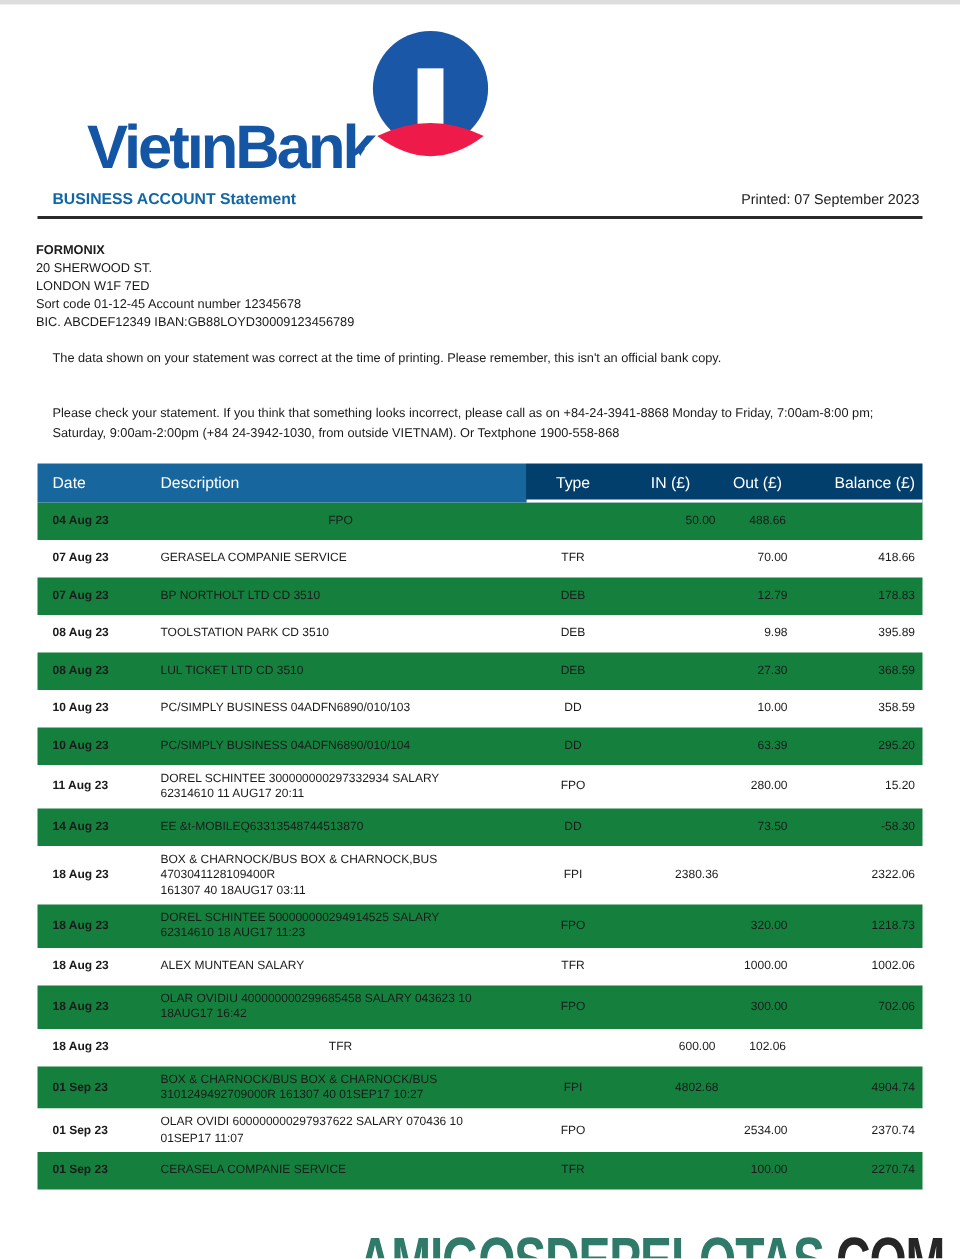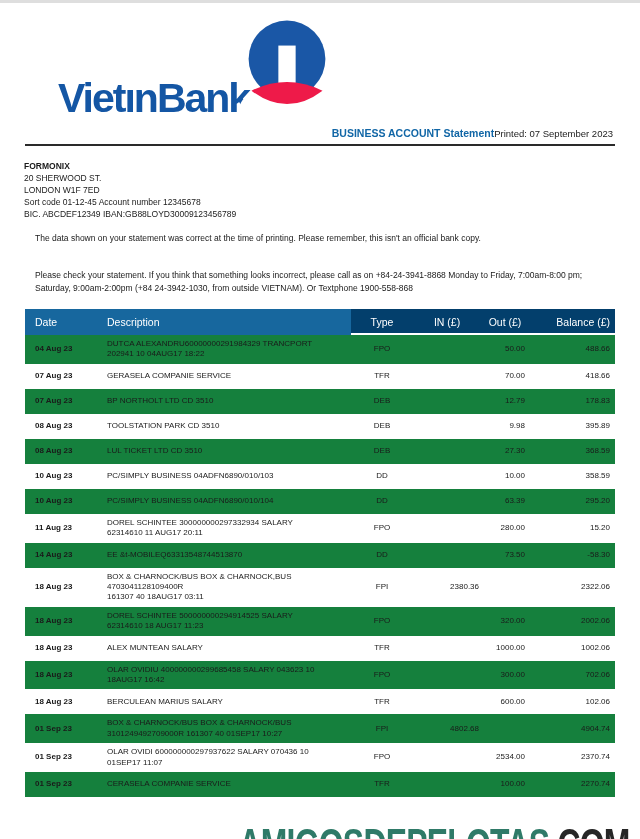--- a/index.html
+++ b/index.html
@@ -11,21 +11,21 @@
   }
 
   
   .logo-row { display:flex; align-items:flex-end; margin:16px 0 0 58px; height:104px; }
   .wordmark {
     font-size:41px; font-weight:bold; color:#1456a4; letter-spacing:-2px;
     line-height:1; padding-bottom:4px;
   }
   .logo-mark { width:96px; height:104px; margin-left:-10px; flex:0 0 auto; }
 
-  .subheader { display:flex; justify-content:flex-end; align-items:flex-end;
+  .subheader { display:flex; justify-content:space-between; align-items:flex-end;
                margin:4px 27px 0 35px; }
   .stmt-type { color:#1166a6; font-weight:bold; font-size:10.5px; }
   .printed   { color:#222; font-size:9.5px; }
   .rule { border-bottom:2px solid #2a2a2a; margin:5px 25px 0 25px; }
 
   
   .info { display:flex; margin:15px 0 0 24px; font-size:8.5px; line-height:1.4;flex-direction:column; }
   .info .addr { width:113px; }
   .addr-name { font-weight:bold; }
   .notice  { margin:13px 35px 0 35px; font-size:8.5px; }
@@ -110,24 +110,20 @@
       <div class="th th-date">Date</div>
       <div class="th th-desc">Description</div>
       <div class="th th-type">Type</div>
       <div class="th th-in">IN (£)</div>
       <div class="th th-out">Out (£)</div>
       <div class="th th-bal">Balance (£)</div>
     </div>
     <div class="tbody">
   <div class="trow peach">
     <div class="cell-date">04 Aug 23</div>
-    <div class="cell-desc">
-      <div class="l1">DUTCA ALEXANDRU60000000291984329 TRANCPORT</div>
-      <div class="l2">202941 10 04AUG17 18:22</div>
-    </div>
     <div class="cell-type">FPO</div>
     <div class="cell-in"></div>
     <div class="cell-out">50.00</div>
     <div class="cell-bal">488.66</div>
   </div>
 
   <div class="trow white">
     <div class="cell-date">07 Aug 23</div>
     <div class="cell-desc">
       <div class="l1">GERASELA COMPANIE SERVICE</div>
@@ -237,21 +233,21 @@
 
   <div class="trow peach">
     <div class="cell-date">18 Aug 23</div>
     <div class="cell-desc">
       <div class="l1">DOREL SCHINTEE 500000000294914525 SALARY</div>
       <div class="l2">62314610 18 AUG17 11:23</div>
     </div>
     <div class="cell-type">FPO</div>
     <div class="cell-in"></div>
     <div class="cell-out">320.00</div>
-    <div class="cell-bal">2002.06</div>
+    <div class="cell-bal">1218.73</div>
   </div>
 
   <div class="trow white">
     <div class="cell-date">18 Aug 23</div>
     <div class="cell-desc">
       <div class="l1">ALEX MUNTEAN SALARY</div>
 
     </div>
     <div class="cell-type">TFR</div>
     <div class="cell-in"></div>
@@ -266,24 +262,20 @@
       <div class="l2">18AUG17 16:42</div>
     </div>
     <div class="cell-type">FPO</div>
     <div class="cell-in"></div>
     <div class="cell-out">300.00</div>
     <div class="cell-bal">702.06</div>
   </div>
 
   <div class="trow white">
     <div class="cell-date">18 Aug 23</div>
-    <div class="cell-desc">
-      <div class="l1">BERCULEAN MARIUS SALARY</div>
-
-    </div>
     <div class="cell-type">TFR</div>
     <div class="cell-in"></div>
     <div class="cell-out">600.00</div>
     <div class="cell-bal">102.06</div>
   </div>
 
   <div class="trow peach">
     <div class="cell-date">01 Sep 23</div>
     <div class="cell-desc">
       <div class="l1">BOX &amp; CHARNOCK/BUS BOX &amp; CHARNOCK/BUS</div>

